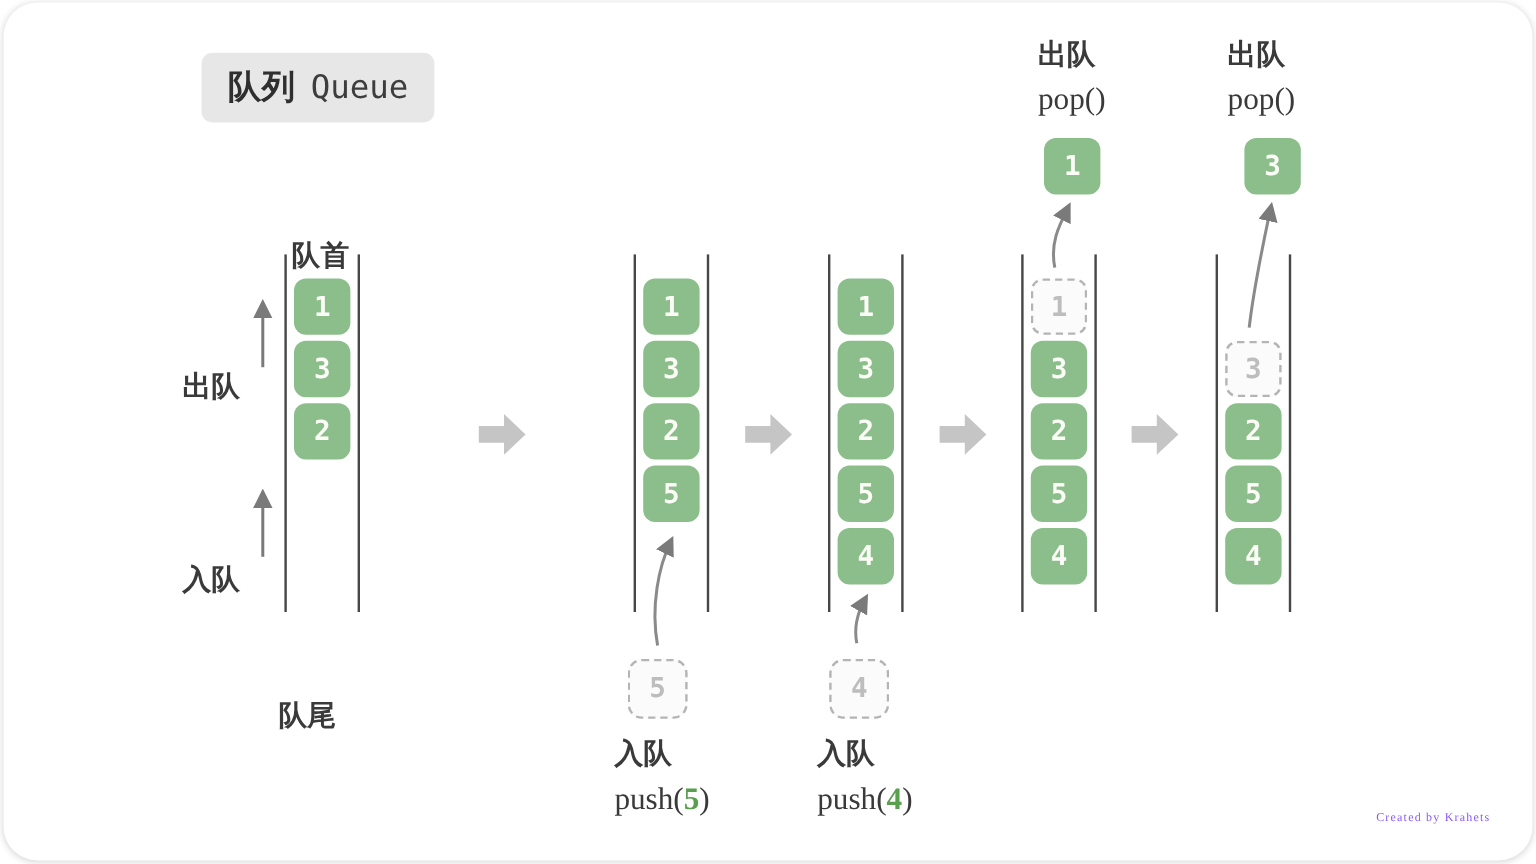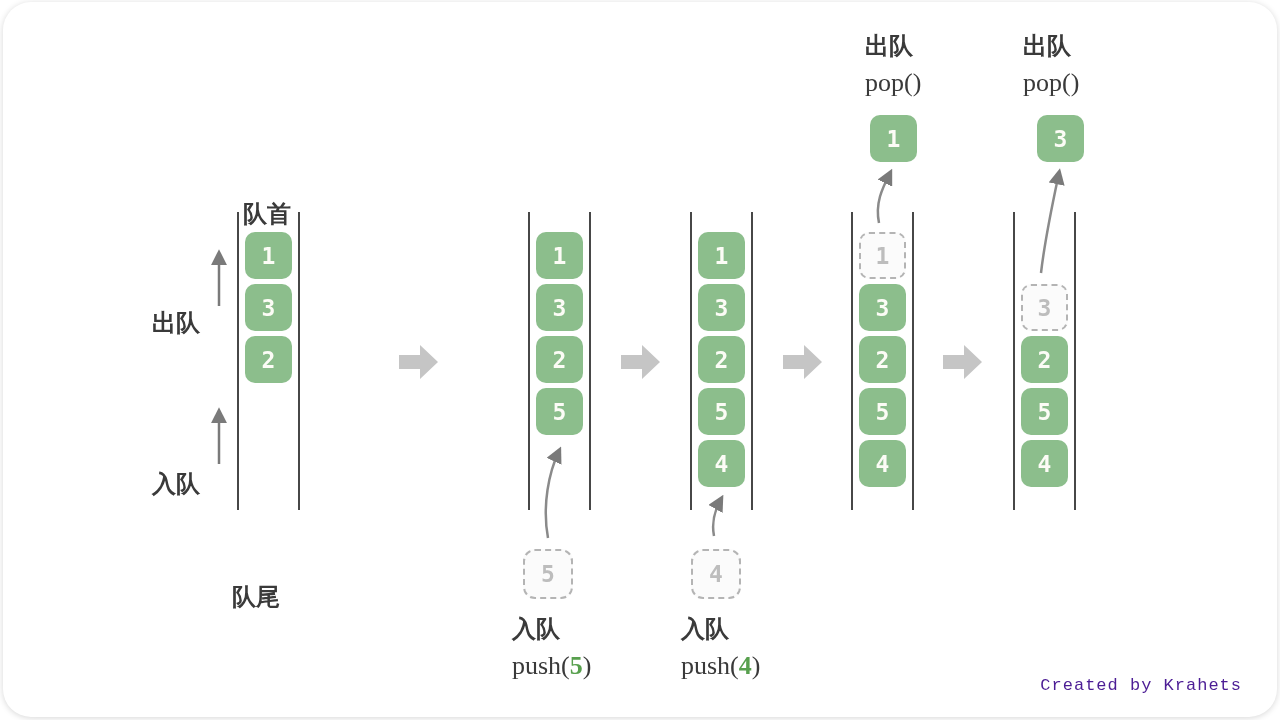--- a/index.html
+++ b/index.html
@@ -43,22 +43,22 @@
   .popped-1{left:870px;top:115px;} .popped-3{left:1037px;top:115px;}
 
   
   .op{position:absolute;line-height:1;white-space:nowrap;}
   .op .zh{display:block;font-size:24px;font-weight:700;color:#3a3a3a;margin-bottom:12px;}
   .op .code{font-family:Liberation Serif, serif;font-size:26px;color:#3a3a3a;}
   .op .code .arg{color:#58a04e;font-weight:700;}
   .op-push5{left:512px;top:617px;} .op-push4{left:681px;top:617px;}
   .op-pop1{left:865px;top:34px;} .op-pop2{left:1023px;top:34px;}
 
-  .watermark{position:absolute;right:38px;top:676px;font-family:Liberation Mono, monospace;
-        font-size:17px;color:#4c1d95;letter-spacing:1px;}
+  .watermark{position:absolute;right:38px;top:676px;font-family:Liberation Serif, serif;
+        font-size:10px;color:#8b5cf6;letter-spacing:1px;}
 </style>
 </head>
 <body>
 
 <div class="page">
   <div class="card"></div>
 
   <svg class="arrow-layer" viewBox="0 0 1280 720">
     <defs>
       <marker id="arr" viewBox="0 0 10 10" refX="7" refY="5" markerWidth="6.5" markerHeight="6.5" orient="auto">
@@ -79,20 +79,24 @@
     </g>
 
     <g stroke="#8a8a8a" stroke-width="2.5" fill="none">
       <path d="M548,538 C542,505 549,472 559,451" marker-end="url(#arr)"></path>
       <path d="M714,536 C711,521 716,508 721,499" marker-end="url(#arr)"></path>
       <path d="M879,223 C875,203 882,189 890,173" marker-end="url(#arr)"></path>
       <path d="M1041,273 C1045,238 1052,206 1059,173" marker-end="url(#arr)"></path>
     </g>
   </svg>
 
+  <div class="badge">
+    <span class="zh">队列</span>
+    <span class="en">Queue</span>
+  </div>
 
   <div class="zh-label lbl-front">队首</div>
   <div class="zh-label lbl-rear">队尾</div>
   <div class="zh-label lbl-deq">出队</div>
   <div class="zh-label lbl-enq">入队</div>
 
   <div class="col" style="left:237px;">
     <div class="rail left"></div>
     <div class="rail right"></div>
     <div class="cell r0">1</div>

